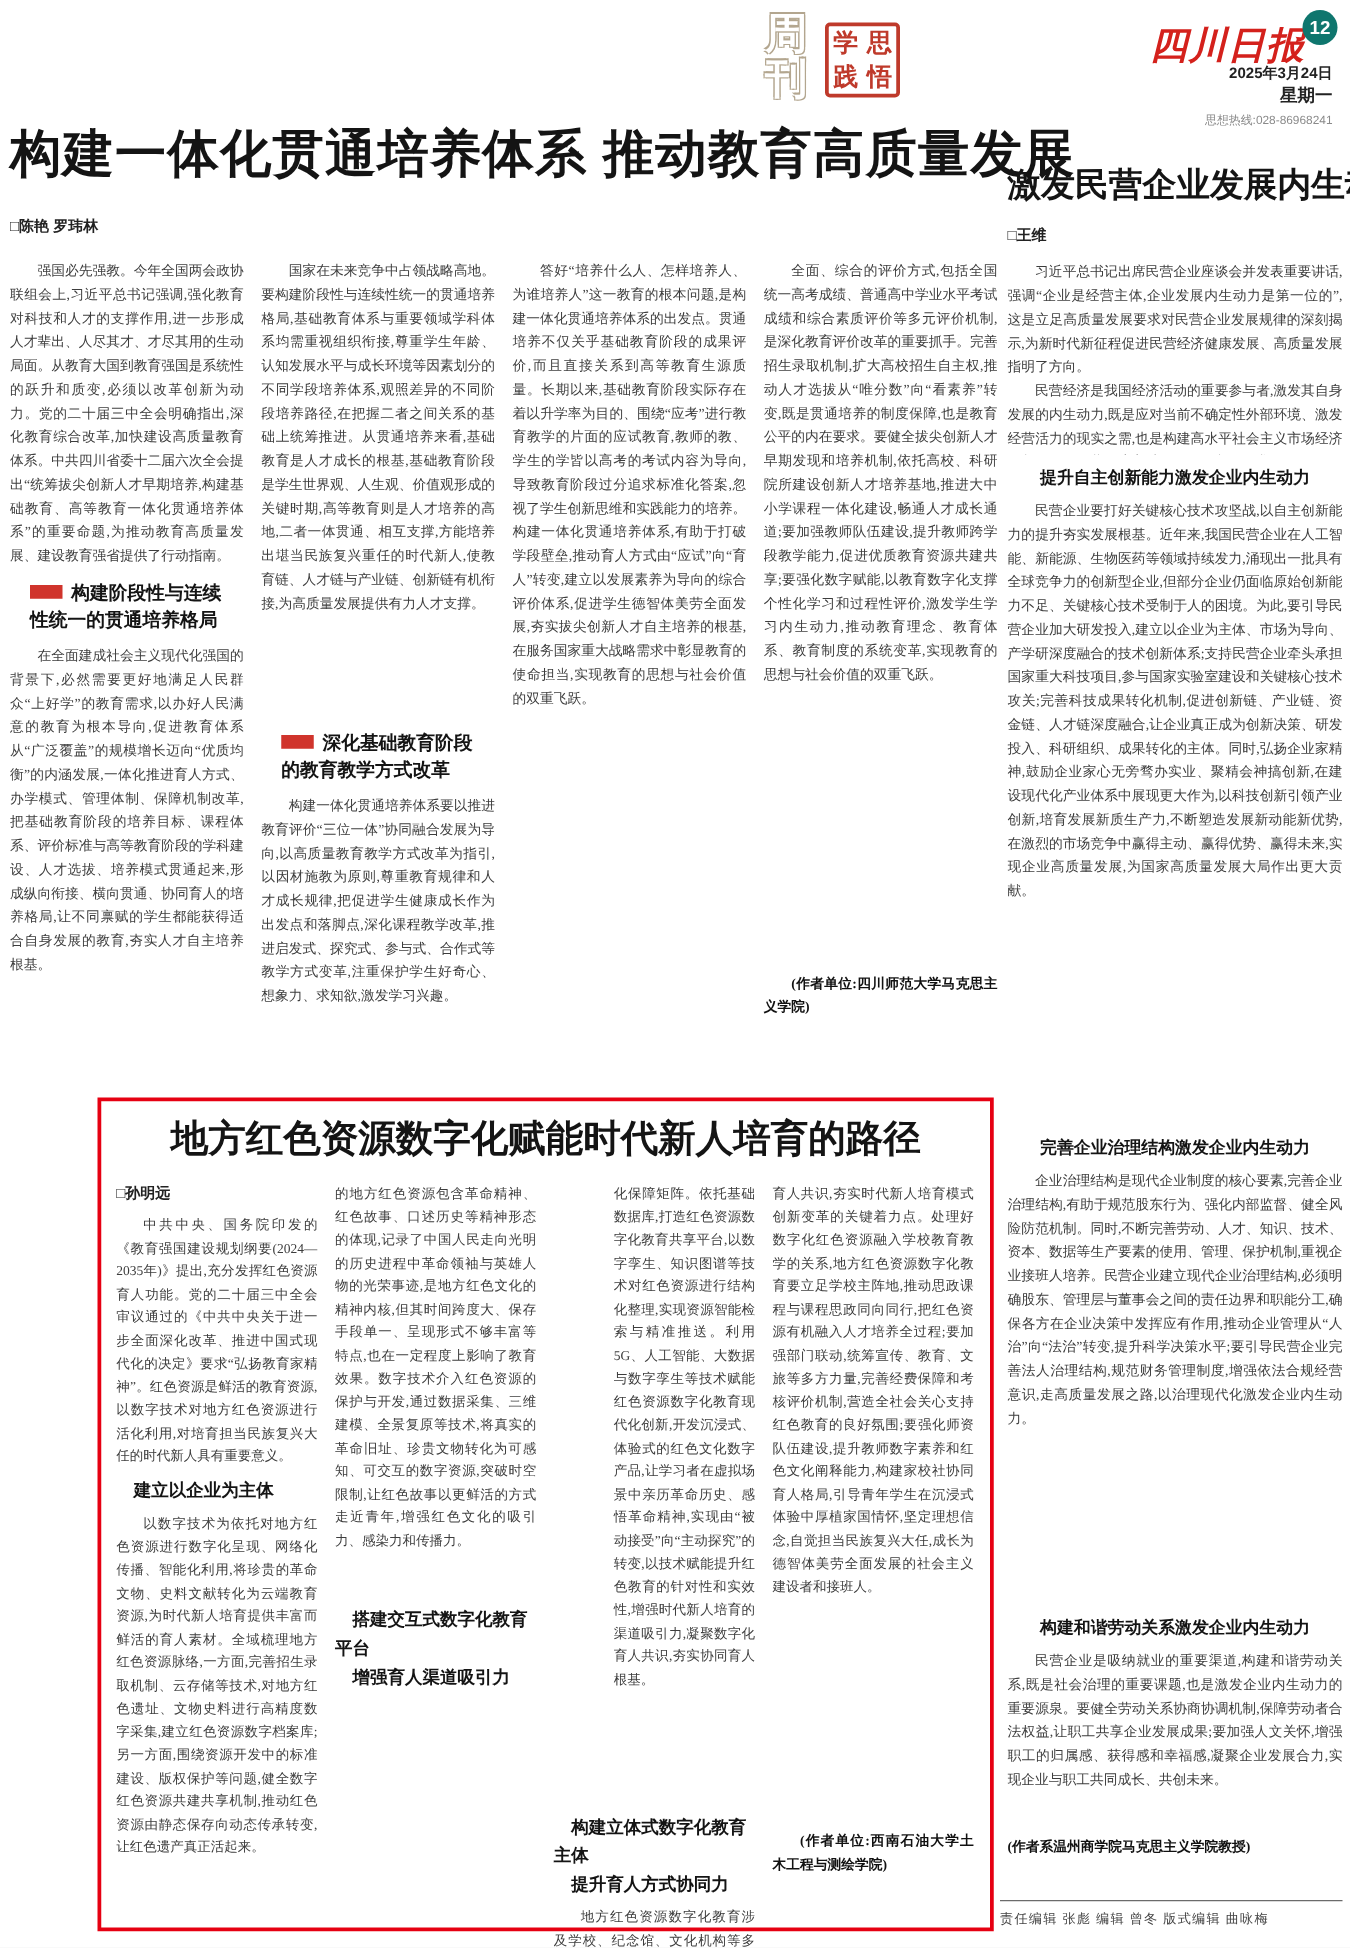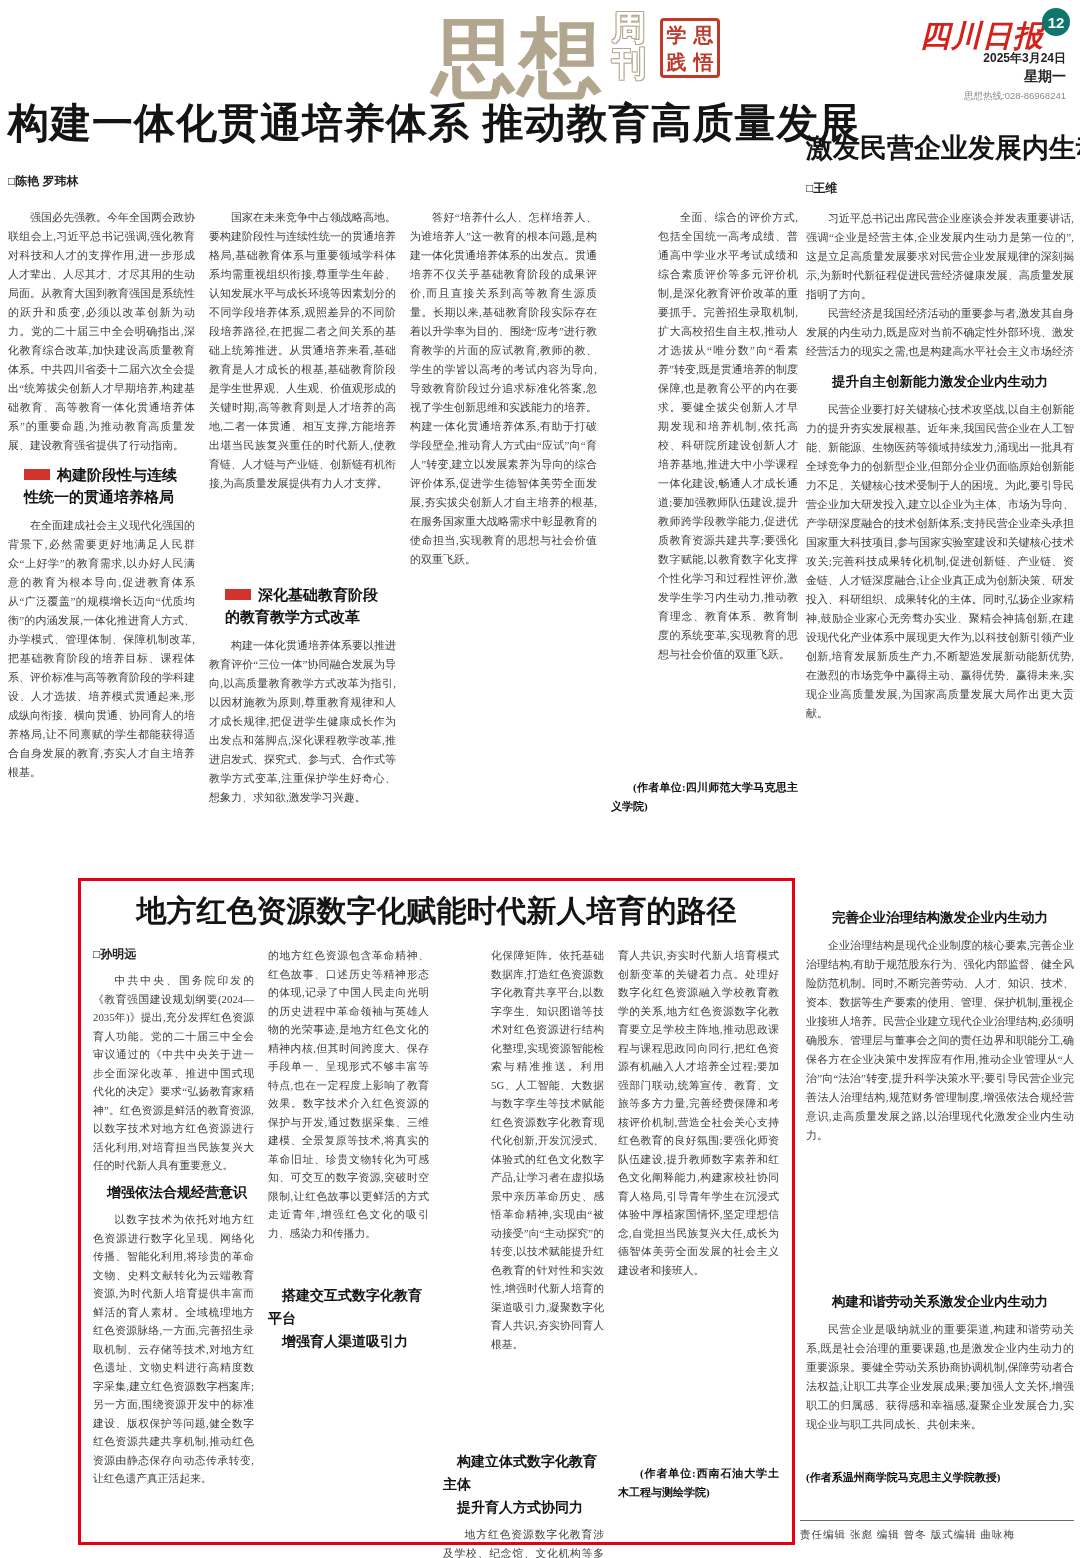--- a/index.html
+++ b/index.html
@@ -50,21 +50,20 @@
 
   
   .editors-rule { position:absolute; left:800px; top:1520px; width:274px; border-top:1.5px solid #6b6b6b; }
   .editors-line { position:absolute; left:800px; top:1528px; width:274px; font-size:10.5px; color:#444; font-family:"Liberation Sans", sans-serif; letter-spacing:1px; }
 </style>
 </head>
 <body>
 
 <div class="page">
 
-  <div class="masthead-title">思想</div>
   <div class="masthead-weekly">
     <div>周</div>
     <div>刊</div>
   </div>
   <div class="masthead-seal">
     <span>学</span>
     <span>思</span>
     <span>践</span>
     <span>悟</span>
   </div>
@@ -97,21 +96,21 @@
         <div class="tb" style="height:192px;">
             <p>构建一体化贯通培养体系要以推进教育评价“三位一体”协同融合发展为导向,以高质量教育教学方式改革为指引,以因材施教为原则,尊重教育规律和人才成长规律,把促进学生健康成长作为出发点和落脚点,深化课程教学改革,推进启发式、探究式、参与式、合作式等教学方式变革,注重保护学生好奇心、想象力、求知欲,激发学习兴趣。</p>
           </div>
       </div>
       <div class="main-col">
         <div class="tb" style="height:618px;">
             <p>答好“培养什么人、怎样培养人、为谁培养人”这一教育的根本问题,是构建一体化贯通培养体系的出发点。贯通培养不仅关乎基础教育阶段的成果评价,而且直接关系到高等教育生源质量。长期以来,基础教育阶段实际存在着以升学率为目的、围绕“应考”进行教育教学的片面的应试教育,教师的教、学生的学皆以高考的考试内容为导向,导致教育阶段过分追求标准化答案,忽视了学生创新思维和实践能力的培养。构建一体化贯通培养体系,有助于打破学段壁垒,推动育人方式由“应试”向“育人”转变,建立以发展素养为导向的综合评价体系,促进学生德智体美劳全面发展,夯实拔尖创新人才自主培养的根基,在服务国家重大战略需求中彰显教育的使命担当,实现教育的思想与社会价值的双重飞跃。</p>
           </div>
       </div>
       <div class="main-col">
-        <div class="tb" style="height:570px;margin-left:47px;">
+        <div class="tb" style="height:570px;">
             <p>全面、综合的评价方式,包括全国统一高考成绩、普通高中学业水平考试成绩和综合素质评价等多元评价机制,是深化教育评价改革的重要抓手。完善招生录取机制,扩大高校招生自主权,推动人才选拔从“唯分数”向“看素养”转变,既是贯通培养的制度保障,也是教育公平的内在要求。要健全拔尖创新人才早期发现和培养机制,依托高校、科研院所建设创新人才培养基地,推进大中小学课程一体化建设,畅通人才成长通道;要加强教师队伍建设,提升教师跨学段教学能力,促进优质教育资源共建共享;要强化数字赋能,以教育数字化支撑个性化学习和过程性评价,激发学生学习内生动力,推动教育理念、教育体系、教育制度的系统变革,实现教育的思想与社会价值的双重飞跃。</p>
           </div>
         <div class="author-line">(作者单位:四川师范大学马克思主义学院)</div>
       </div>
     </div>
   </div>
 
   <div class="right-article">
     <div class="right-headline">激发民营企业发展内生动力</div>
     <div class="byline right-byline">□王维</div>
@@ -138,21 +137,21 @@
 
   <div class="red-box">
     <div class="red-headline">地方红色资源数字化赋能时代新人培育的路径</div>
     <div class="red-cols">
       <div class="red-col">
         <div class="byline" style="margin-bottom:8px;">□孙明远</div>
         <div class="tb" style="height:204px;">
             <p>中共中央、国务院印发的《教育强国建设规划纲要(2024—2035年)》提出,充分发挥红色资源育人功能。党的二十届三中全会审议通过的《中共中央关于进一步全面深化改革、推进中国式现代化的决定》要求“弘扬教育家精神”。红色资源是鲜活的教育资源,以数字技术对地方红色资源进行活化利用,对培育担当民族复兴大任的时代新人具有重要意义。</p>
           </div>
         <div class="box-subhead">
-          <div>增强依法合规经营意识</div>
+          <div>建立以企业为主体</div>
         </div>
         <div class="tb" style="height:290px;">
             <p>以数字技术为依托对地方红色资源进行数字化呈现、网络化传播、智能化利用,将珍贵的革命文物、史料文献转化为云端教育资源,为时代新人培育提供丰富而鲜活的育人素材。全域梳理地方红色资源脉络,一方面,完善招生录取机制、云存储等技术,对地方红色遗址、文物史料进行高精度数字采集,建立红色资源数字档案库;另一方面,围绕资源开发中的标准建设、版权保护等问题,健全数字红色资源共建共享机制,推动红色资源由静态保存向动态传承转变,让红色遗产真正活起来。</p>
           </div>
       </div>
       <div class="red-col">
         <div class="tb" style="height:332px;">
             <p style="text-indent:0;">的地方红色资源包含革命精神、红色故事、口述历史等精神形态的体现,记录了中国人民走向光明的历史进程中革命领袖与英雄人物的光荣事迹,是地方红色文化的精神内核,但其时间跨度大、保存手段单一、呈现形式不够丰富等特点,也在一定程度上影响了教育效果。数字技术介入红色资源的保护与开发,通过数据采集、三维建模、全景复原等技术,将真实的革命旧址、珍贵文物转化为可感知、可交互的数字资源,突破时空限制,让红色故事以更鲜活的方式走近青年,增强红色文化的吸引力、感染力和传播力。</p>
           </div>
         <div class="box-subhead">

